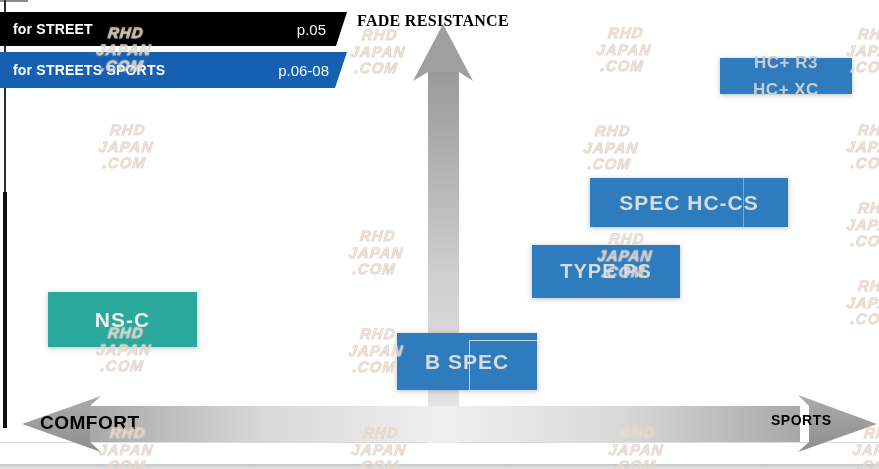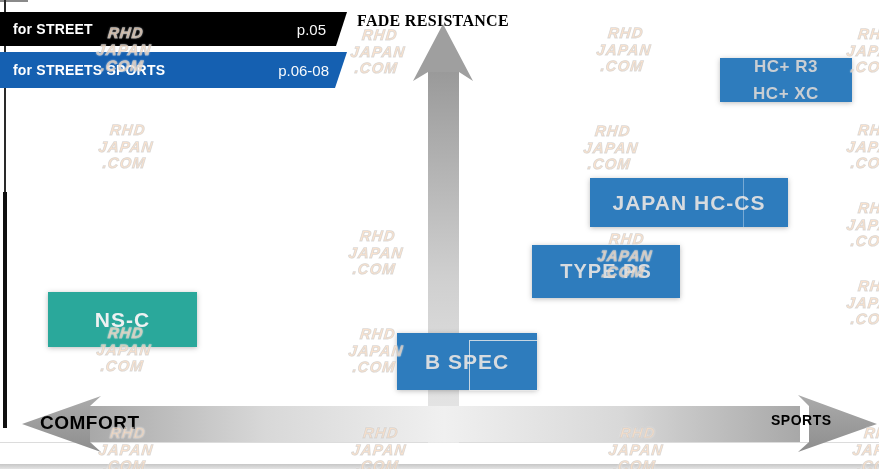--- a/index.html
+++ b/index.html
@@ -33,21 +33,21 @@
   .banner .bpage{font-size:15px;font-weight:normal;opacity:0.97;}
   
   .pbox{position:absolute;display:flex;flex-direction:column;align-items:center;
     justify-content:center;font-weight:bold;box-shadow:0 1px 5px rgba(60,60,60,0.35);
     text-align:center;}
   #p0{left:48px;top:292px;width:149px;height:55px;background:#2aa89b;color:#eef1f2;font-size:21px;letter-spacing:1px;}
   #p1{left:397px;top:333px;width:140px;height:57px;background:#2e7cbd;color:#d7dbdf;font-size:21px;letter-spacing:1px;}
   #p2{left:532px;top:245px;width:148px;height:53px;background:#2e7cbd;color:#d7dbdf;font-size:20px;letter-spacing:1px;}
   #p3{left:590px;top:178px;width:198px;height:49px;background:#2e7cbd;color:#d7dbdf;font-size:21px;letter-spacing:1px;}
   #p4{left:633px;top:117px;width:200px;height:51px;background:#2e7cbd;color:#d7dbdf;font-size:21px;letter-spacing:1px;}
-  #p5{left:720px;top:58px;width:132px;height:44px;background:#2e7cbd;color:#c9ced3;font-size:17px;line-height:19px;letter-spacing:0.5px;gap:8px;}
+  #p5{left:720px;top:58px;width:132px;height:36px;background:#2e7cbd;color:#c9ced3;font-size:17px;line-height:19px;letter-spacing:0.5px;gap:8px;}
   
   .artifact{position:absolute;pointer-events:none;}
   #artifact-rect{left:469px;top:340px;width:68px;height:49px;border:1px solid rgba(235,235,235,0.8);}
   #artifact-line{left:743px;top:178px;width:1px;height:49px;background:rgba(255,255,255,0.35);}
   
   .wm{position:absolute;width:62px;z-index:9;pointer-events:none;
     font:bold italic 15px/16.5px "Liberation Sans",sans-serif;text-align:center;
     transform:skewX(-6deg);letter-spacing:1px;
     color:rgba(246,204,168,0.55);
     -webkit-text-stroke:0.8px rgba(205,205,205,0.7);
@@ -93,21 +93,21 @@
   <div id="p0" class="pbox">
     <span>NS-C</span>
   </div>
   <div id="p1" class="pbox">
     <span>B SPEC</span>
   </div>
   <div id="p2" class="pbox">
     <span>TYPE PS</span>
   </div>
   <div id="p3" class="pbox">
-    <span>JAPAN HC-CS</span>
+    <span>SPEC HC-CS</span>
   </div>
   <div id="p5" class="pbox">
     <span>HC+ R3</span>
     <span>HC+ XC</span>
   </div>
 
   <div id="artifact-rect" class="artifact"></div>
   <div id="artifact-line" class="artifact"></div>
 
   <div id="banner1" class="banner">

